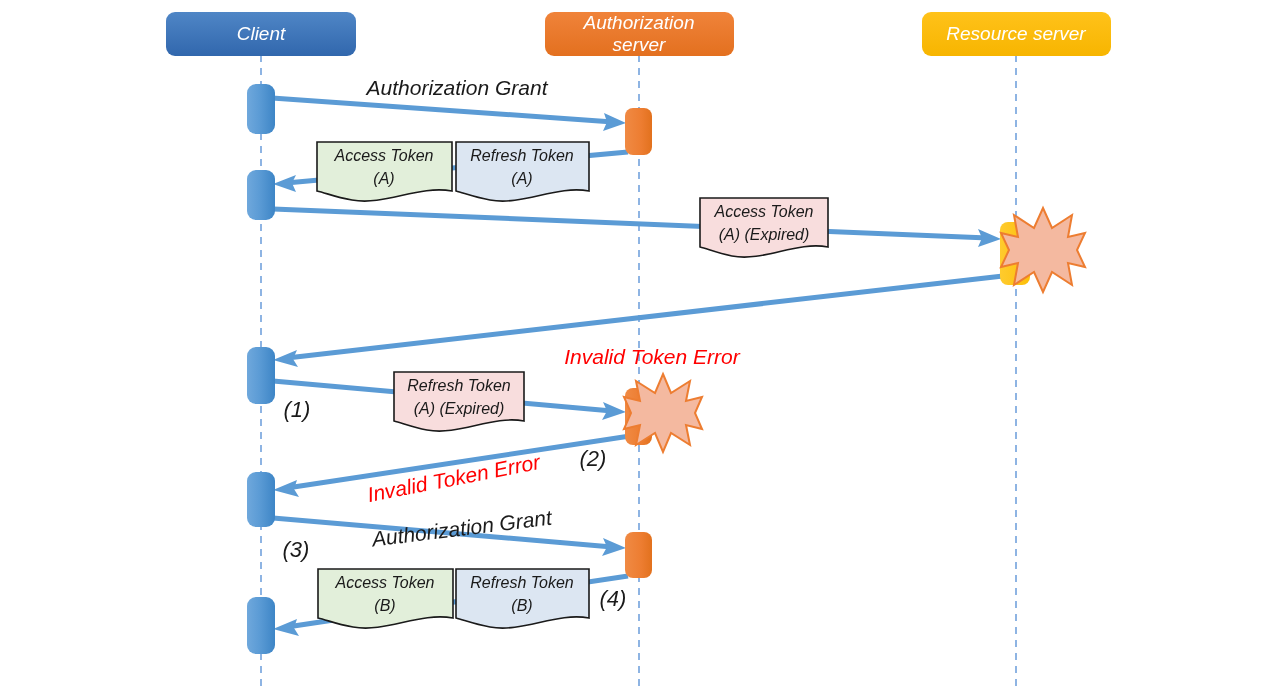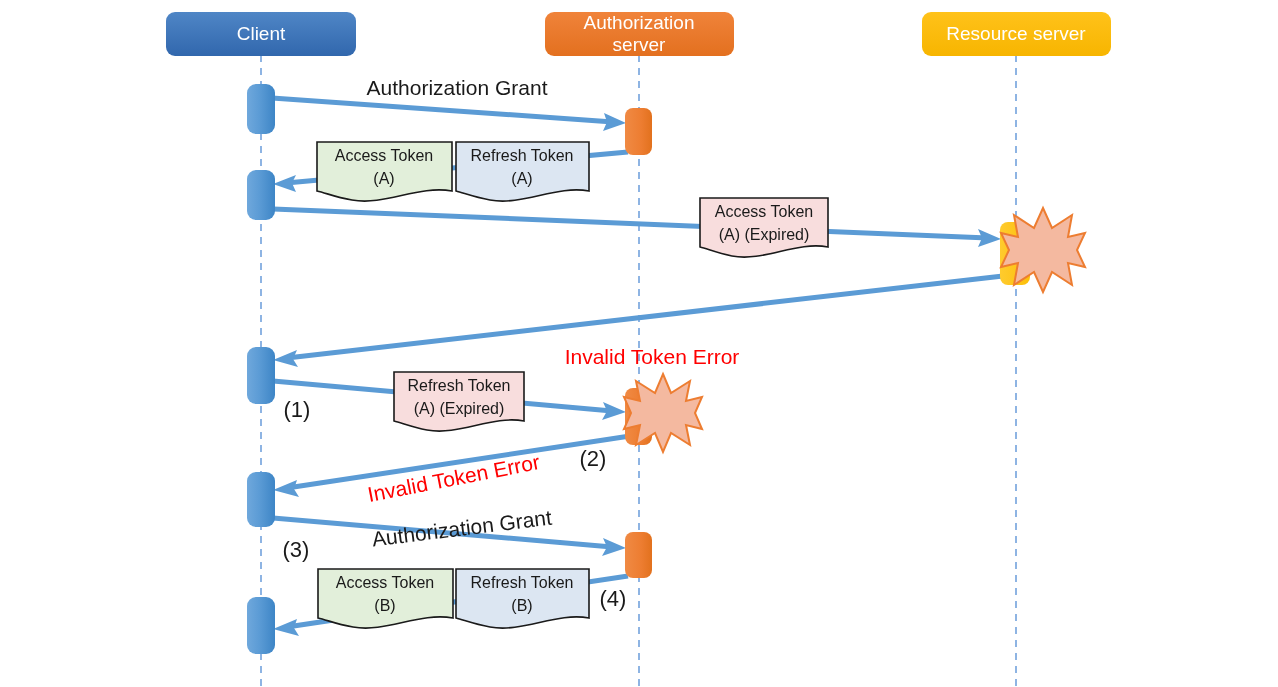--- a/index.html
+++ b/index.html
@@ -12,20 +12,21 @@
     width: 1278px;
     height: 687px;
     overflow: hidden;
     font-family: "Liberation Sans", sans-serif;
   }
   #diagram-root {
     position: relative;
     width: 1278px;
     height: 687px;
     background: #ffffff;
+    font-style: italic;
   }
   svg#seq-svg {
     display: block;
     width: 1278px;
     height: 687px;
   }
   .actor-label {
     font-family: "Liberation Sans", sans-serif;
     font-size: 19px;
     fill: #ffffff;

